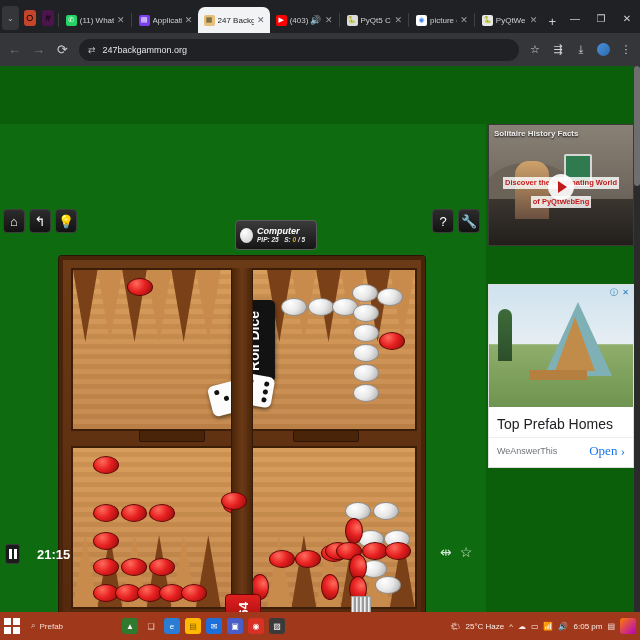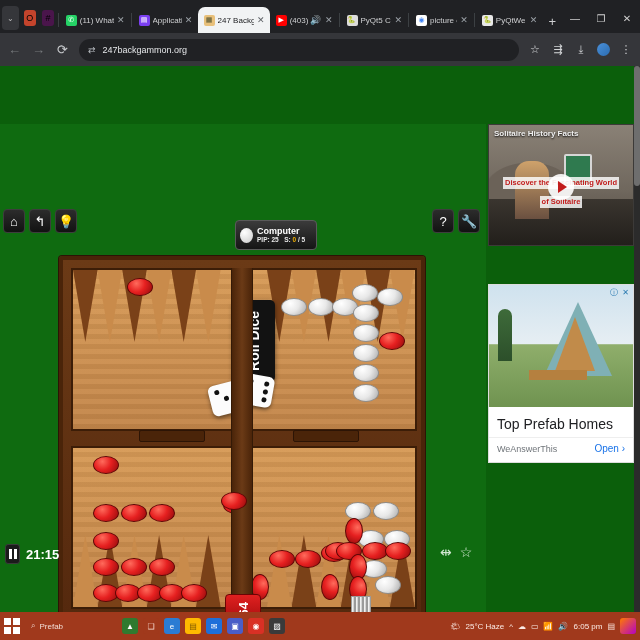--- a/index.html
+++ b/index.html
@@ -128,21 +128,21 @@
   #right-tools{ position:absolute; left:432px; top:85px; display:flex; gap:4px;}
 
   .player-panel{
     position:absolute; width:82px; height:30px; border-radius:4px;
     background:linear-gradient(#3b3b3b,#151515);
     border:1px solid #5a5a5a;
     display:flex; align-items:center; padding:0 4px; gap:4px;
   }
   .pp-checker{ width:13px;height:15px;border-radius:50%; flex:0 0 13px;}
   .pp-checker.white{ background:radial-gradient(circle at 35% 30%,#fff,#c9c9c9); }
-  .pp-txt{ display:flex;flex-direction:column;line-height:1.15; }
+  .pp-txt{ display:flex;flex-direction:column;line-height:1.15;font-style:italic; }
   .pp-name{ color:#fff;font-size:9px;font-weight:bold; }
   .pp-stats{ color:#e9e9e9;font-size:6.5px;font-weight:bold; white-space:nowrap;}
   .pp-stats .sc{ color:#f0b000; }
   #panel-computer{ left:235px; top:96px; }
 
   
   #board{
     position:absolute; left:59px; top:132px; width:366px; height:362px;
     background:linear-gradient(#6b3a16,#55290e);
     border:4px solid #4a2409; border-radius:3px;
@@ -290,24 +290,24 @@
   }
   #ad-card .adflags{
     position:absolute;right:3px;top:2px;color:#2a7ab0;font-size:8px;letter-spacing:1px;
   }
   #ad-card .title{ padding:9px 8px 5px 8px; font-size:14px; color:#202124; }
   #ad-card .foot{
     display:flex;align-items:center;justify-content:space-between;
     padding:5px 8px 8px 8px; border-top:1px solid #eee;
   }
   #ad-card .brand{ color:#70757a; font-size:9px; }
-  #ad-card .open{ color:#1a73e8; font-size:10px; }
+  #ad-card .open{ color:#1a73e8; font-size:13px;font-family:Liberation Serif, serif; }
 
   
-  #timer{ position:absolute; left:5px; top:420px; display:flex;align-items:center;gap:6px;}
+  #timer{ position:absolute; left:5px; top:420px; display:flex;align-items:center;gap:17px;}
   #timer .pausebtn{
     width:15px;height:20px;border-radius:3px;background:#1b1b1b;border:1px solid #3a3a3a;
     display:flex;align-items:center;justify-content:center;gap:2px;
   }
   #timer .pausebtn i{ width:3px;height:10px;background:#fff;display:block;}
   #timer .tval{ color:#fff;font-size:13px;font-weight:bold; }
   #bottom-right{ position:absolute; left:440px; top:420px; display:flex;gap:8px;align-items:center;}
   #bottom-right span{ color:#cfe6cf; font-size:14px; }
 
   
@@ -584,21 +584,21 @@
   <div id="ad-col">
 
     <div id="ad-video">
       <div class="vbg"></div>
       <div class="desk"></div>
       <div class="monitor"></div>
       <div class="person"></div>
       <div class="vtitle">Solitaire History Facts</div>
       <div class="otext">
         <span>Discover the Fascinating World</span><br>
-        <span>of Solitaire</span>
+        <span>of PyQtWebEng</span>
       </div>
       <div class="playbtn"></div>
     </div>
 
     <div id="ad-card">
       <div class="imgwrap">
         <div class="sky"></div>
         <div class="tree"></div>
         <div class="aframe"></div>
         <div class="aframe2"></div>

